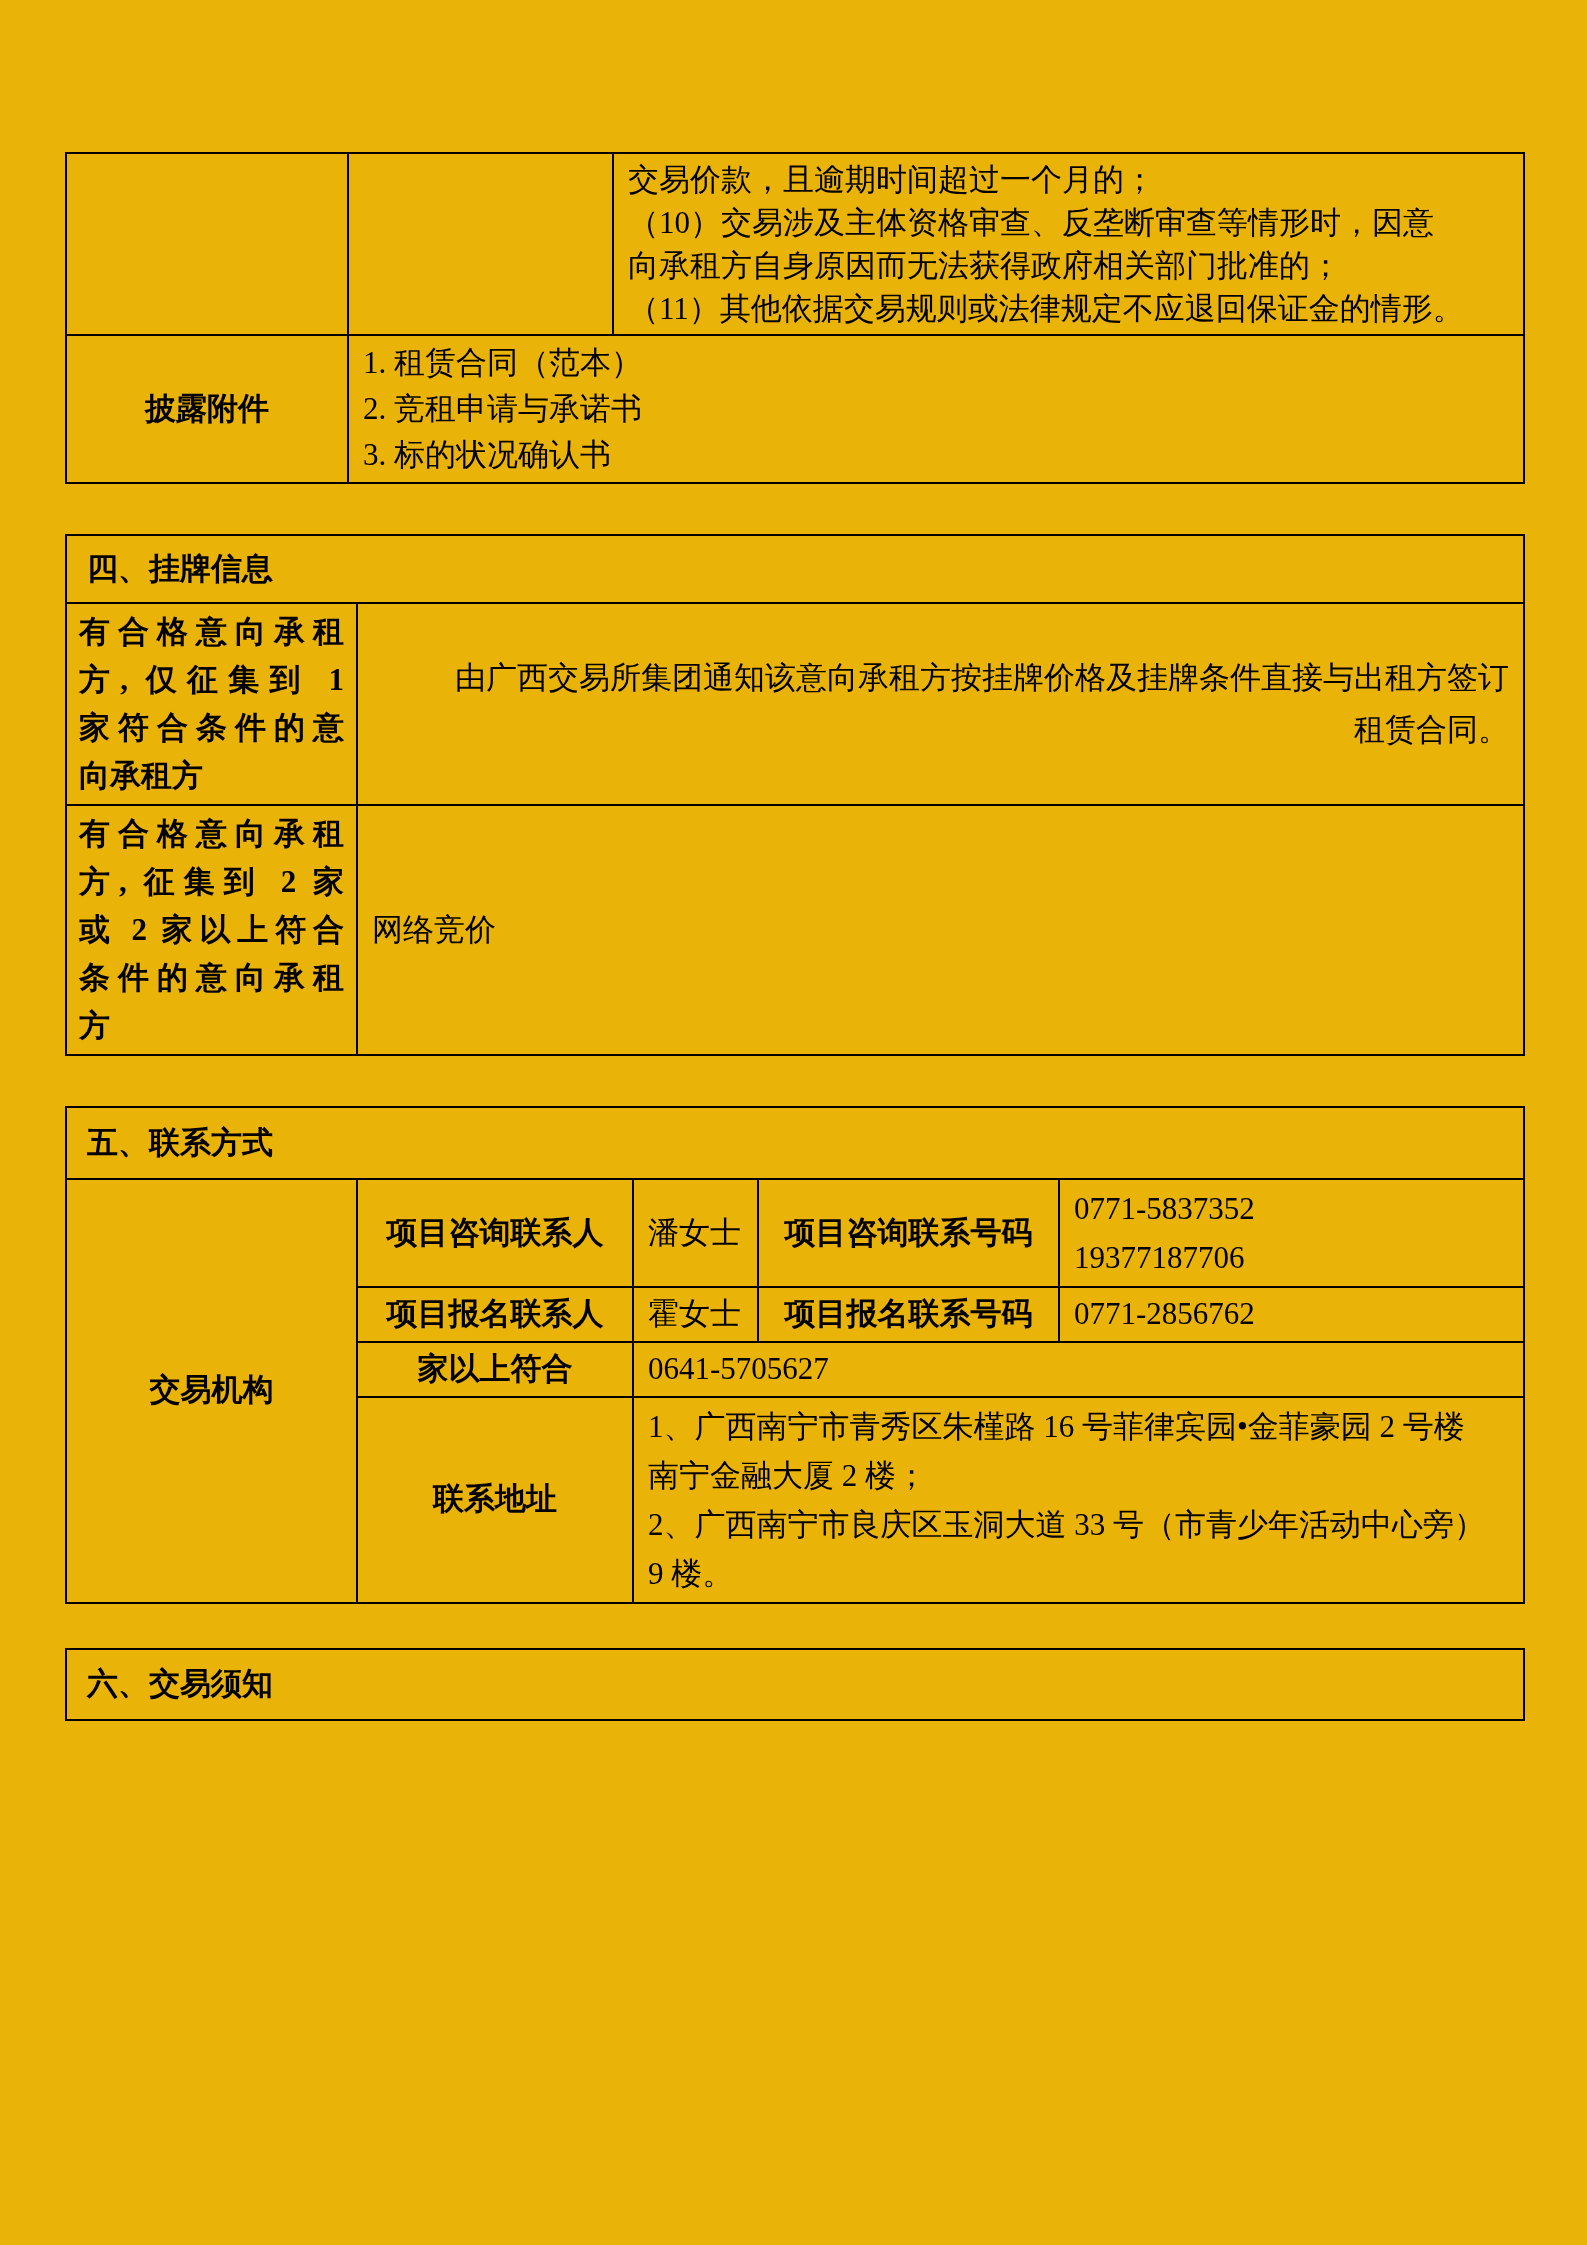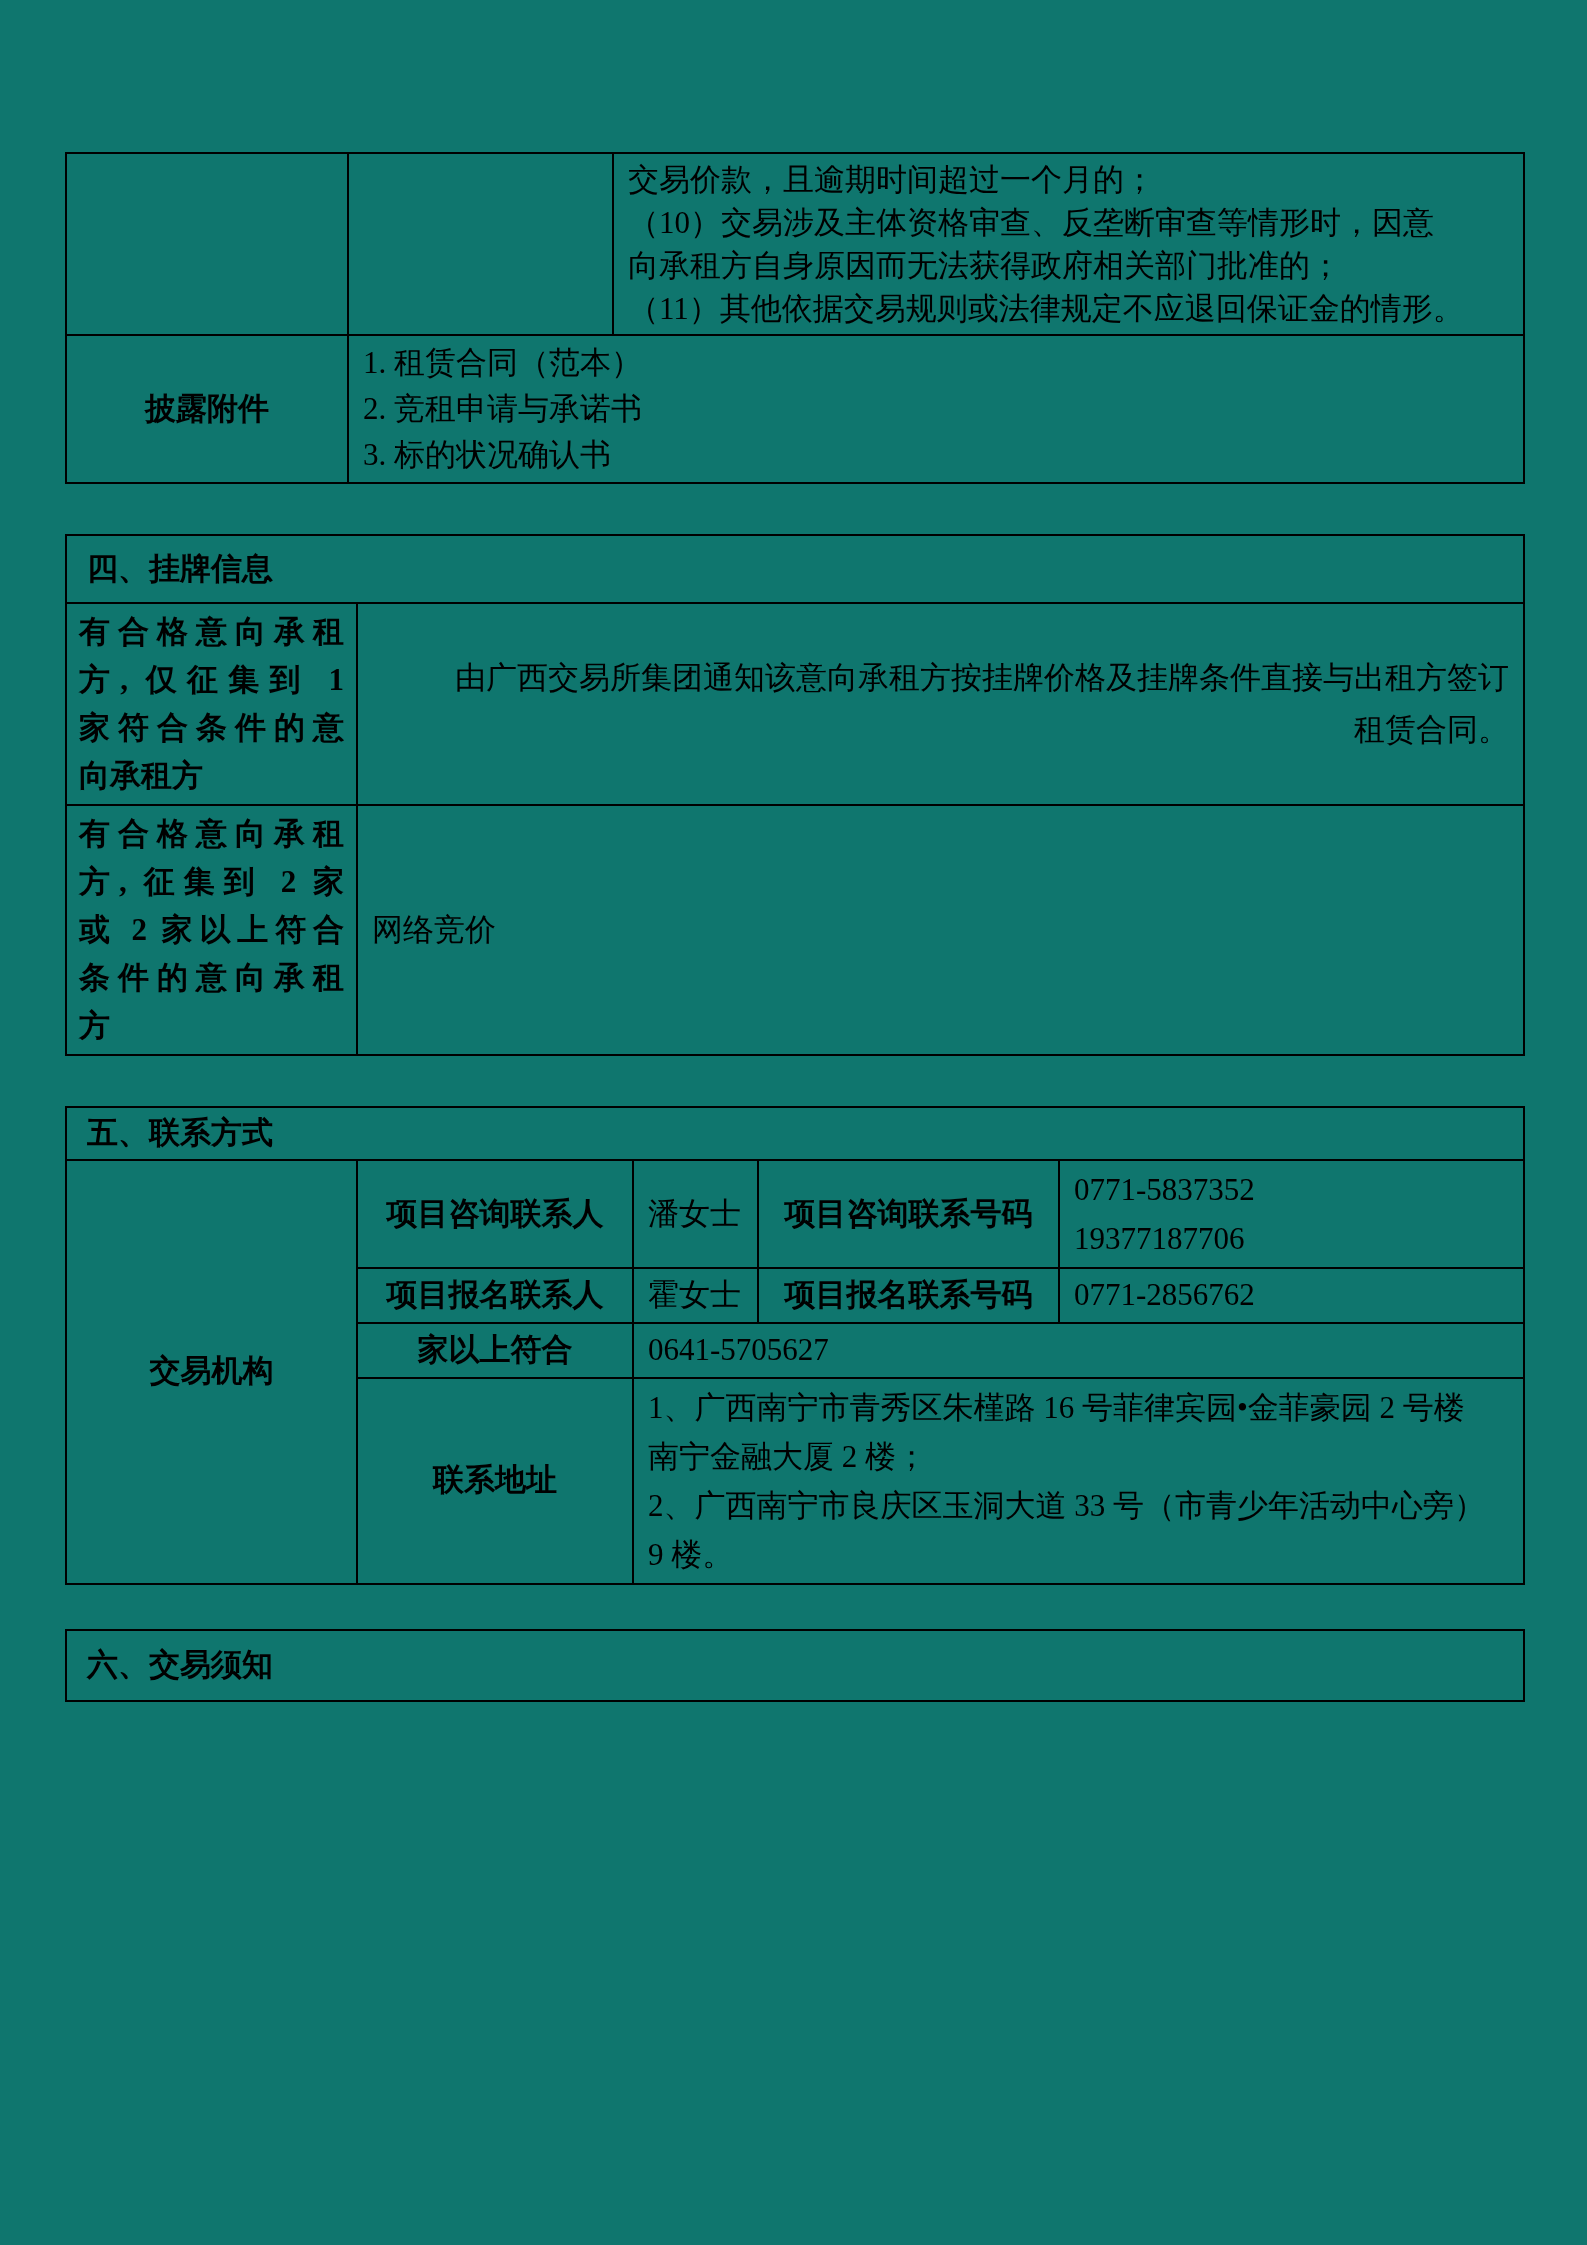--- a/index.html
+++ b/index.html
@@ -2,21 +2,21 @@
 <html><head>
 <meta charset="utf-8">
 <style>
   html,body{margin:0;padding:0;}
   body{
     width:1587px;height:2245px;background:#ffffff;
     font-family:"Liberation Serif","DejaVu Serif",serif;
     color:#000000;
     -webkit-font-smoothing:antialiased;
   }
-  .page{position:relative;width:1587px;height:2245px;background:#0f766e;overflow:hidden;}
+  .page{position:relative;width:1587px;height:2245px;background:#eab308;overflow:hidden;}
   table.t{
     border-collapse:collapse;table-layout:fixed;
     margin-left:65px;width:1458px;
   }
   table.t td{
     border:2px solid #000000;
     vertical-align:middle;
     font-size:31px;
     line-height:1.45;
     overflow:hidden;
@@ -112,21 +112,21 @@
 
   <table class="t t3">
     <colgroup>
       <col style="width:291px">
         <col style="width:276px">
         <col style="width:125px">
         <col style="width:301px">
         <col style="width:465px">
     </colgroup>
     <tbody>
-        <tr style="height:53px">
+        <tr style="height:72px">
       <td class="sect" colspan="5">五、联系方式</td>
     </tr>
     <tr style="height:98px">
       <td class="label" rowspan="4">交易机构</td>
       <td class="label">项目咨询联系人</td>
       <td class="content">潘女士</td>
       <td class="label">项目咨询联系号码</td>
       <td class="content lines-lg">
         <div class="ln">0771-5837352</div>
         <div class="ln">19377187706</div>

